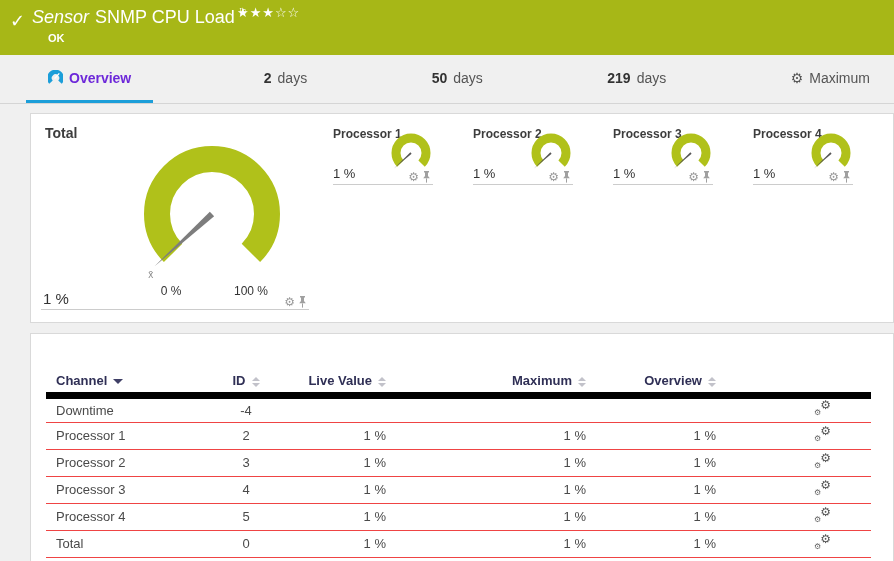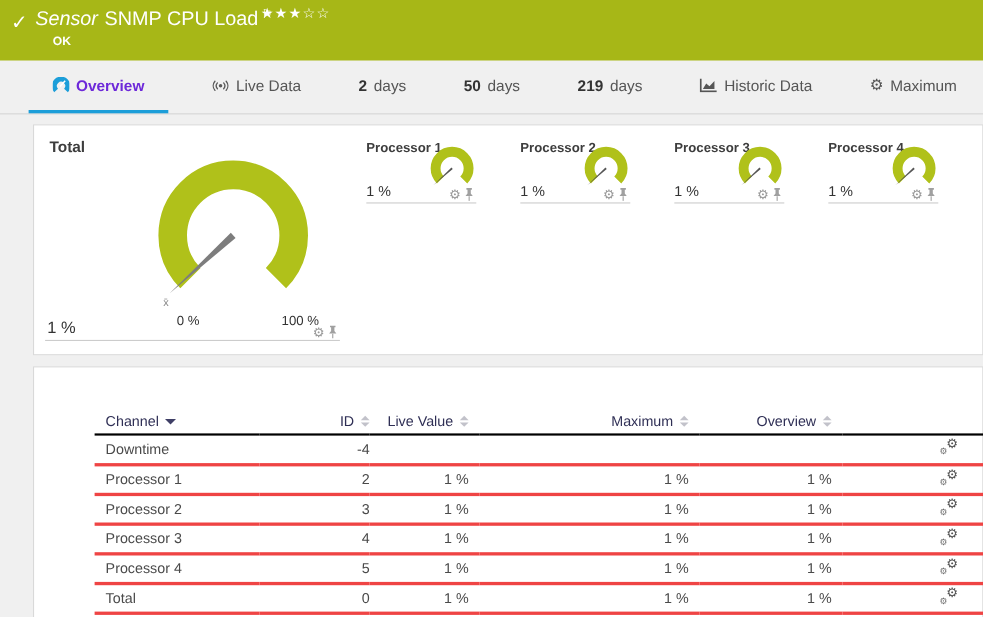--- a/index.html
+++ b/index.html
@@ -25,50 +25,50 @@
             justify-content:space-between; border-bottom:1px solid #d5d5d5; background:#f0f0f0; }
   .tab { display:flex; align-items:center; gap:6px; padding:0 14px; font-size:14px;
          color:#555; cursor:pointer; border-bottom:3px solid transparent; white-space:nowrap; }
   .tab.active { padding:0 22px; color:#333; border-bottom-color:#1c9ed9; }
   .tab.active .tab-label { color:#6d28d9; font-weight:bold; }
   .tab-num { color:#333; font-weight:bold; }
   .tab-ico { display:inline-flex; align-items:center; }
   .tab-ico.gear-glyph { font-family:"DejaVu Sans", sans-serif; font-size:14px; color:#555; }
 
   
-  .panel { position:absolute; left:30px; width:864px; background:#fff; border:1px solid #d9d9d9;padding-left:40px; }
+  .panel { position:absolute; left:30px; width:864px; background:#fff; border:1px solid #d9d9d9; }
   .panel-gauges { top:113px; height:210px; }
   .panel-table  { top:333px; height:230px; }
 
   
   .total-label { position:absolute; left:14px; top:11px; font-size:14px; font-weight:bold; color:#3d3d3d; }
   .total-gauge { position:absolute; left:91px; top:18px; width:180px; height:170px; }
   .axis-min { position:absolute; left:118px; top:170px; width:44px; text-align:center; font-size:12px; color:#333; }
-  .axis-max { position:absolute; left:203px; top:170px; width:56px; text-align:right; font-size:12px; color:#333; }
+  .axis-max { position:absolute; left:203px; top:170px; width:56px; text-align:left; font-size:12px; color:#333; }
   .total-footer { position:absolute; left:10px; top:172px; width:268px; height:24px;
                   border-bottom:1px solid #ccc; }
   .total-value { position:absolute; left:2px; bottom:2px; font-size:15px; color:#333; }
   .foot-icons { position:absolute; right:2px; bottom:1px; display:flex; align-items:center; gap:3px; }
   .ico-gear { font-family:"DejaVu Sans", sans-serif; font-size:12px; color:#9a9a9a; cursor:pointer; line-height:1; }
   .ico-pin { display:inline-flex; cursor:pointer; }
 
   
   .mini { position:absolute; top:13px; width:100px; height:62px; }
   .mini-label { position:absolute; left:0; top:0; font-size:12px; font-weight:bold; color:#3d3d3d; white-space:nowrap; }
   .mini-gauge { position:absolute; left:55px; top:5px; width:46px; height:44px; }
   .mini-footer { position:absolute; left:0; top:34px; width:100px; height:24px; border-bottom:1px solid #ccc; }
   .mini-value { position:absolute; left:0; bottom:3px; font-size:13px; color:#333; }
 
   
   table.channels { border-collapse:collapse; table-layout:fixed; width:825px; margin:36px 0 0 15px; font-size:13px; }
-  .channels th { height:25px; font-weight:normal; color:#2f2f55; border-bottom:2px solid #000000;
+  .channels th { height:25px; font-weight:bold; color:#2f2f55; border-bottom:7px solid #000000;
                  white-space:nowrap; cursor:pointer; }
-  .channels td { height:27px; color:#4a4a4a; border-bottom:3px solid #ef4444; white-space:nowrap; }
+  .channels td { height:27px; color:#4a4a4a; border-bottom:1px solid #ef4444; white-space:nowrap; }
   .channels th:nth-child(1), .channels td:nth-child(1) { text-align:left; padding-left:10px; }
-  .channels th:nth-child(2), .channels td:nth-child(2) { text-align:right; }
+  .channels th:nth-child(2), .channels td:nth-child(2) { text-align:center; }
   .channels th:nth-child(3), .channels td:nth-child(3),
   .channels th:nth-child(4), .channels td:nth-child(4),
   .channels th:nth-child(5), .channels td:nth-child(5) { text-align:right; padding-right:10px; }
   .channels th:nth-child(6), .channels td:nth-child(6) { text-align:left; padding-left:88px; }
 
   .sort { display:inline-block; vertical-align:middle; margin-left:6px; }
   .sort i { display:block; width:0; height:0; border-left:4px solid transparent; border-right:4px solid transparent; }
   .sort i.up   { border-bottom:4px solid #c2c2ca; margin-bottom:2px; }
   .sort i.down { border-top:4px solid #c2c2ca; }
   .sort.desc i.down { border-top:5px solid #3f3f66; border-left-width:5px; border-right-width:5px; }
@@ -97,53 +97,33 @@
     <span class="tab-ico">
         <svg width="15" height="15" viewBox="0 0 16 16">
           <path d="M3.2 13 A6.5 6.5 0 1 1 12.8 13" fill="none" stroke="#1c9ed9" stroke-width="5"></path>
           <line x1="7" y1="9.2" x2="12" y2="3.6" stroke="#fff" stroke-width="1.5"></line>
         </svg>
       </span>
 
     <span class="tab-label">Overview</span>
   </div>
     <div class="tab">
-    <span class="tab-ico">
-        <svg width="17" height="12" viewBox="0 0 18 12">
-          <circle cx="9" cy="6" r="1.7" fill="#5a5a5a"></circle>
-          <path d="M6 3.2 A4.2 4.2 0 0 0 6 8.8 M3.6 1.6 A6.8 6.8 0 0 0 3.6 10.4 M12 3.2 A4.2 4.2 0 0 1 12 8.8 M14.4 1.6 A6.8 6.8 0 0 1 14.4 10.4" fill="none" stroke="#5a5a5a" stroke-width="1.3" stroke-linecap="round"></path>
-        </svg>
-      </span>
-
-    <span class="tab-label">Live Data</span>
-  </div>
-    <div class="tab">
 
     <b class="tab-num">2</b>
     <span class="tab-label">days</span>
   </div>
     <div class="tab">
 
     <b class="tab-num">50</b>
     <span class="tab-label">days</span>
   </div>
     <div class="tab">
 
     <b class="tab-num">219</b>
     <span class="tab-label">days</span>
-  </div>
-    <div class="tab">
-    <span class="tab-ico">
-        <svg width="16" height="13" viewBox="0 0 16 13">
-          <path d="M1 0.5 V12 H15.5" stroke="#555" stroke-width="1.6" fill="none"></path>
-          <path d="M3 10 L6 4.8 L9 7.4 L13.5 2.6 V10 z" fill="#555"></path>
-        </svg>
-      </span>
-
-    <span class="tab-label">Historic Data</span>
   </div>
     <div class="tab">
     <span class="tab-ico gear-glyph">⚙</span>
 
     <span class="tab-label">Maximum</span>
   </div>
   </div>
 
 <div class="panel panel-gauges">
   <div class="total-label">Total</div>

